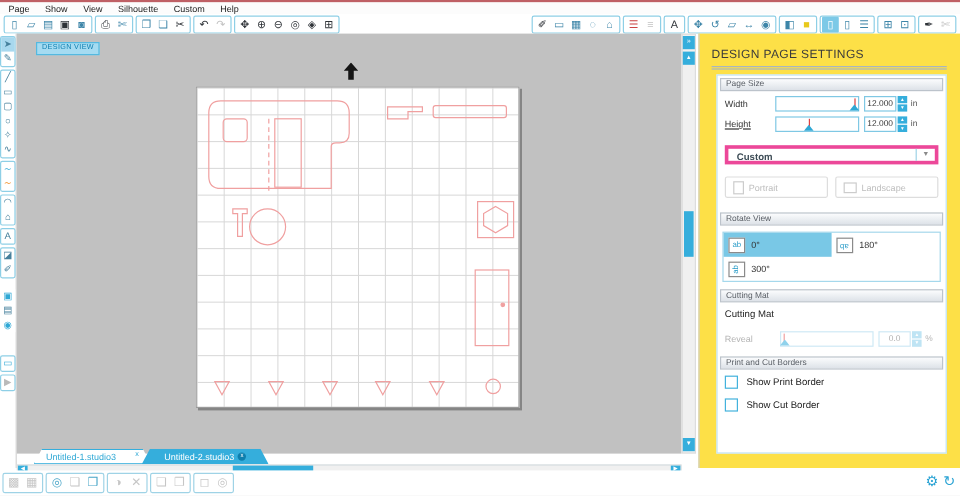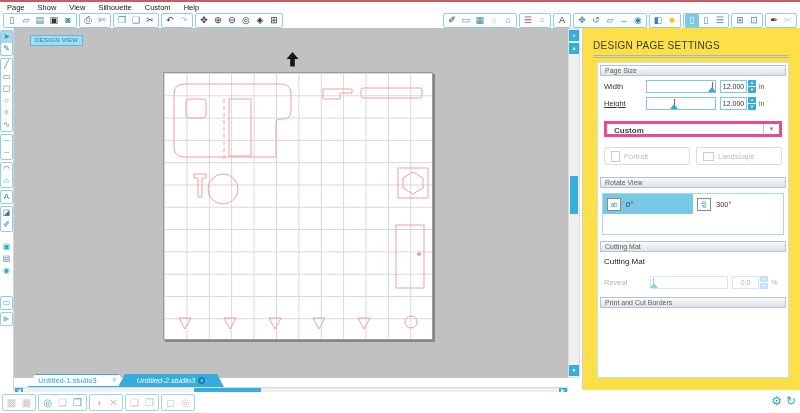--- a/index.html
+++ b/index.html
@@ -97,21 +97,21 @@
   .cbox { width:11px; height:11px; border:1px solid #43b2dd; background:#fff; cursor:pointer; }
   .cblab { font-size:8px; color:#222; }
   
   .tabsrow { position:absolute; left:14px; top:374px; width:554px; height:13px; }
   .tab { position:absolute; top:0; height:13px; display:flex; align-items:center; gap:3px;
          justify-content:center; clip-path:polygon(7px 0, calc(100% - 7px) 0, 100% 100%, 0 100%); cursor:pointer; }
   .tab1 { left:14px; width:98px; background:#fff; border:1px solid #35aedc; color:#2fa8d5;gap:16px; }
   .tab1 .tlab { font-size:7.5px; color:#2fa8d5; }
   .tab1 .tclose { font-size:6px; color:#2fa8d5; margin-top:-4px; }
   .tab2 { left:104px; width:106px; background:#35aedc; color:#fff; }
-  .tab2 .tlab { font-size:7.5px; color:#fff;font-style:italic; }
+  .tab2 .tlab { font-size:7.5px; color:#fff; }
   .tab2 .tclose { width:7px; height:7px; border-radius:50%; background:#0e7fae; color:#fff; font-size:5px;
                   line-height:7px; text-align:center; }
   .hscroll { position:absolute; left:14px; top:387px; width:554px; height:8px; background:#f0f0f0; border:1px solid #d5dde0; }
   .hbtn { position:absolute; top:0; width:8px; height:6px; background:#35aedc; color:#fff; font-size:4.5px;
           line-height:6px; text-align:center; cursor:pointer; }
   .hthumb { position:absolute; left:179px; top:0; width:67px; height:6px; background:#35aedc; cursor:pointer; }
   .bottombar { position:absolute; left:0; top:392px; width:800px; height:21px; background:#fff;
                display:flex; align-items:center; padding-left:2px; }
   .bbg { display:flex; border:1px solid #9fd3e6; border-radius:2px; margin-right:2px; padding:0 1px; height:17px; align-items:center; }
   .bbi { width:15px; height:15px; line-height:15px; text-align:center; font-size:10px; color:#4aa6c8; cursor:pointer; }
@@ -357,20 +357,26 @@
       <div class="rotbox" style="top:130px;">
 
       <div class="rcell sel">
           <span class="rico">
             <i class="r0">ab</i>
           </span>
           <span class="rlab">0°</span>
         </div>
           <div class="rcell">
           <span class="rico">
+            <i class="r180">ab</i>
+          </span>
+          <span class="rlab">180°</span>
+        </div>
+          <div class="rcell">
+          <span class="rico">
             <i class="r270">ab</i>
           </span>
           <span class="rlab">300°</span>
         </div>
         </div>
 
       <div class="sechdr" style="top:178px;">Cutting Mat</div>
       <span class="flabel" style="left:6px; top:194px; font-size:8px; color:#222;">Cutting Mat</span>
 
       <span class="flabel dis" style="left:6px; top:215px;">Reveal</span>
@@ -379,20 +385,31 @@
         <span class="stri" style="left:-1px;"></span>
       </div>
       <div class="valbox dis" style="left:134px; top:213px;">0.0</div>
       <div class="spin dis" style="left:162px; top:213px;">
         <b>▲</b>
         <b>▼</b>
       </div>
       <span class="unit dis" style="left:173px; top:216px;">%</span>
 
       <div class="sechdr" style="top:234px;">Print and Cut Borders</div>
+      <div style="position:absolute; left:0; top:250px; width:190px;">
+
+      <div class="cbrow" style="position:relative; left:6px; margin-bottom:8px;">
+          <span class="cbox"></span>
+          <span class="cblab">Show Print Border</span>
+        </div>
+          <div class="cbrow" style="position:relative; left:6px; margin-bottom:8px;">
+          <span class="cbox"></span>
+          <span class="cblab">Show Cut Border</span>
+        </div>
+        </div>
     </div>
   </div>
 
   <div class="tabsrow">
     <div class="tab tab1">
       <span class="tlab">Untitled-1.studio3</span>
       <span class="tclose">x</span>
     </div>
     <div class="tab tab2">
       <span class="tlab">Untitled-2.studio3</span>

